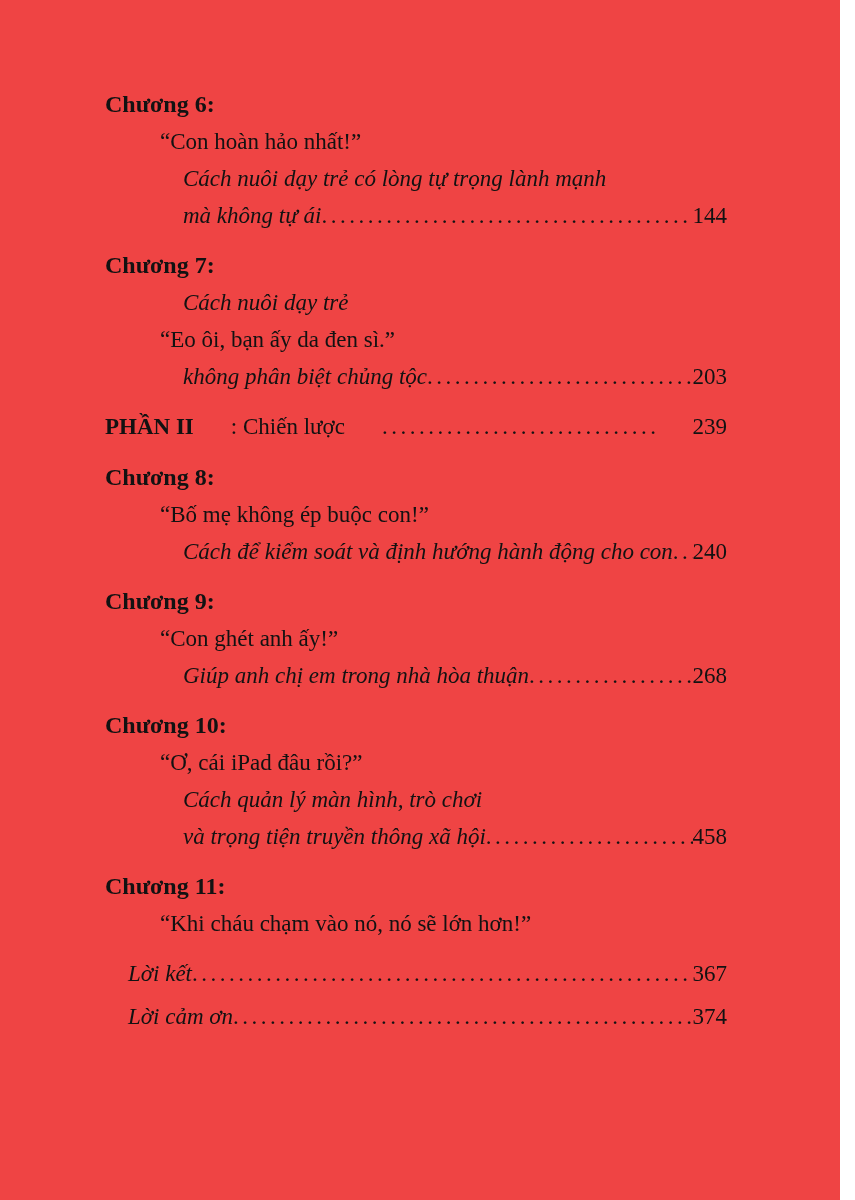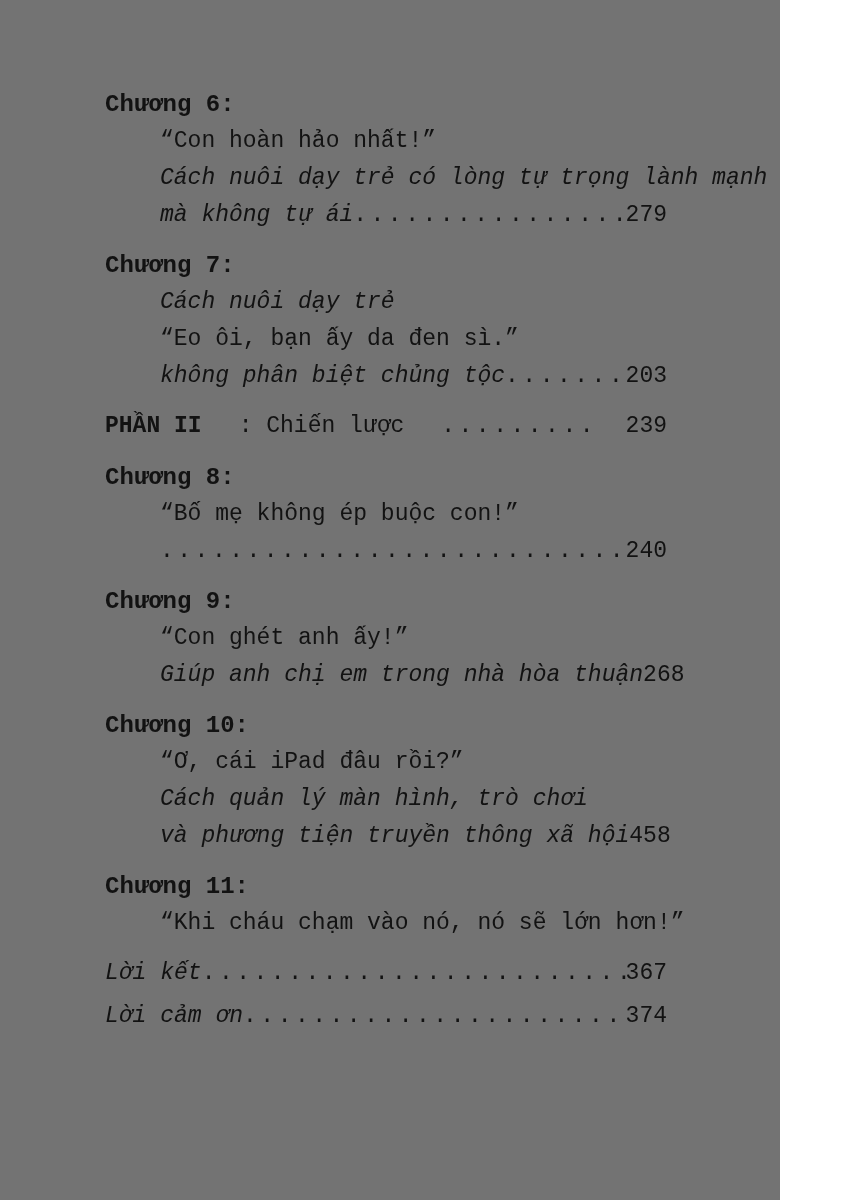--- a/index.html
+++ b/index.html
@@ -1,32 +1,32 @@
 <!DOCTYPE html>
 <html lang="vi"><head>
 <meta charset="utf-8">
 <style>
   html, body { margin: 0; padding: 0; background: #ffffff; }
   .page {
     position: relative;
-    width: 780px;
+    width: 840px;
     height: 1200px;
-    background: #737373;
+    background: #ef4444;
     box-sizing: border-box;
     padding: 86px 113px 0 105px;
-    font-family: Liberation Mono, monospace;
+    font-family: Liberation Serif, serif;
     color: #121212;
     font-size: 23px;
     overflow: hidden;
   }
   .line { line-height: 37px; white-space: nowrap; }
   .entry { margin-bottom: 13px; }
   .heading { font-weight: bold; font-size: 24px; }
   .sub { padding-left: 55px; }
-  .italic { font-style: italic; }
+  .italic { font-style: italic; margin-left: 23px; }
   .leader-line { display: flex; align-items: flex-end; }
   .leader-line .text { flex: 0 0 auto; white-space: nowrap; }
   .dots {
     flex: 1 1 auto;
     overflow: hidden;
     white-space: nowrap;
     min-width: 0;
     font-style: normal;
   }
   .dots::after {
@@ -43,21 +43,21 @@
 
 <div class="page">
 
   <section class="entry">
     <div class="line heading">Chương 6:</div>
     <div class="line sub">“Con hoàn hảo nhất!”</div>
     <div class="line sub italic">Cách nuôi dạy trẻ có lòng tự trọng lành mạnh</div>
     <div class="line sub italic leader-line">
         <span class="text">mà không tự ái</span>
         <span class="dots"></span>
-        <span class="page-num">279</span>
+        <span class="page-num">144</span>
       </div>
   </section>
 
   <section class="entry">
     <div class="line heading">Chương 7:</div>
     <div class="line sub italic">Cách nuôi dạy trẻ</div>
     <div class="line sub">“Eo ôi, bạn ấy da đen sì.”</div>
     <div class="line sub italic leader-line">
         <span class="text">không phân biệt chủng tộc</span>
         <span class="dots"></span>
@@ -69,41 +69,42 @@
       <span class="text part-label">PHẦN II</span>
       <span class="text">: Chiến lược</span>
       <span class="dots"></span>
       <span class="page-num">239</span>
     </div>
 
   <section class="entry">
     <div class="line heading">Chương 8:</div>
     <div class="line sub">“Bố mẹ không ép buộc con!”</div>
     <div class="line sub italic leader-line">
+        <span class="text">Cách để kiểm soát và định hướng hành động cho con</span>
         <span class="dots"></span>
         <span class="page-num">240</span>
       </div>
   </section>
 
   <section class="entry">
     <div class="line heading">Chương 9:</div>
     <div class="line sub">“Con ghét anh ấy!”</div>
     <div class="line sub italic leader-line">
         <span class="text">Giúp anh chị em trong nhà hòa thuận</span>
         <span class="dots"></span>
         <span class="page-num">268</span>
       </div>
   </section>
 
   <section class="entry">
     <div class="line heading">Chương 10:</div>
     <div class="line sub">“Ơ, cái iPad đâu rồi?”</div>
     <div class="line sub italic">Cách quản lý màn hình, trò chơi</div>
     <div class="line sub italic leader-line">
-        <span class="text">và phương tiện truyền thông xã hội</span>
+        <span class="text">và trọng tiện truyền thông xã hội</span>
         <span class="dots"></span>
         <span class="page-num">458</span>
       </div>
   </section>
 
   <section class="entry">
     <div class="line heading">Chương 11:</div>
     <div class="line sub">“Khi cháu chạm vào nó, nó sẽ lớn hơn!”</div>
   </section>
 

